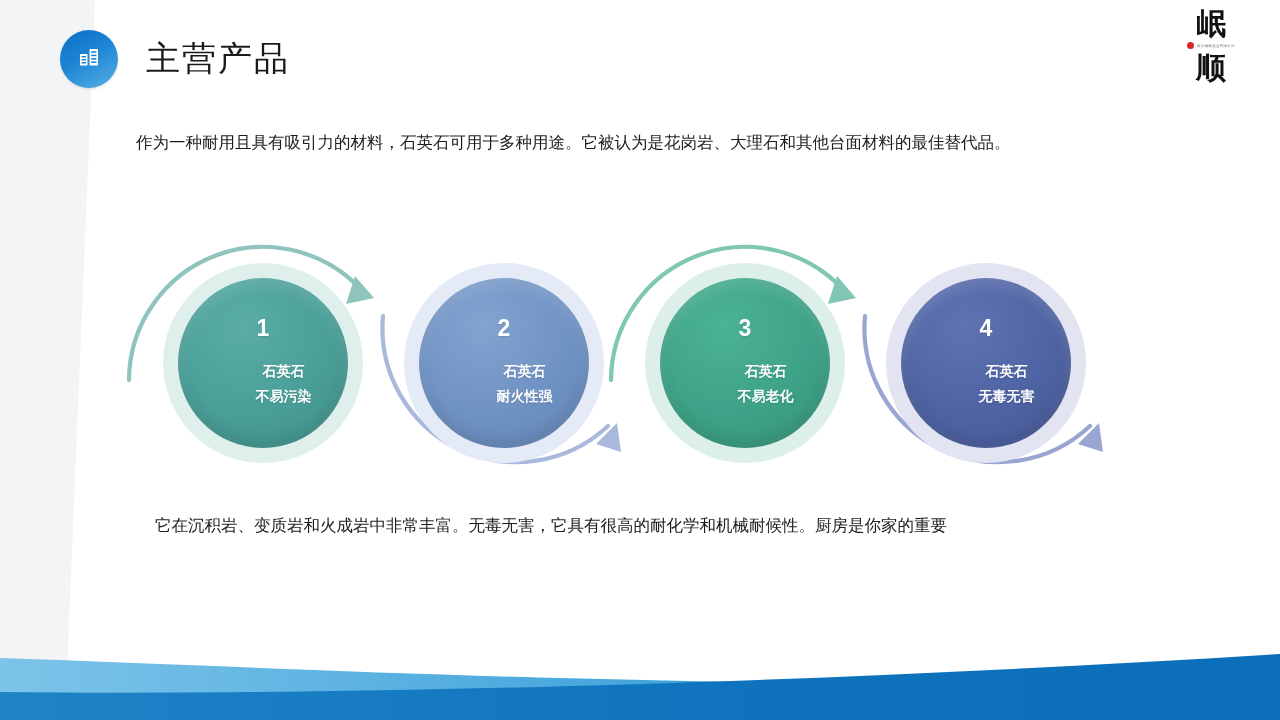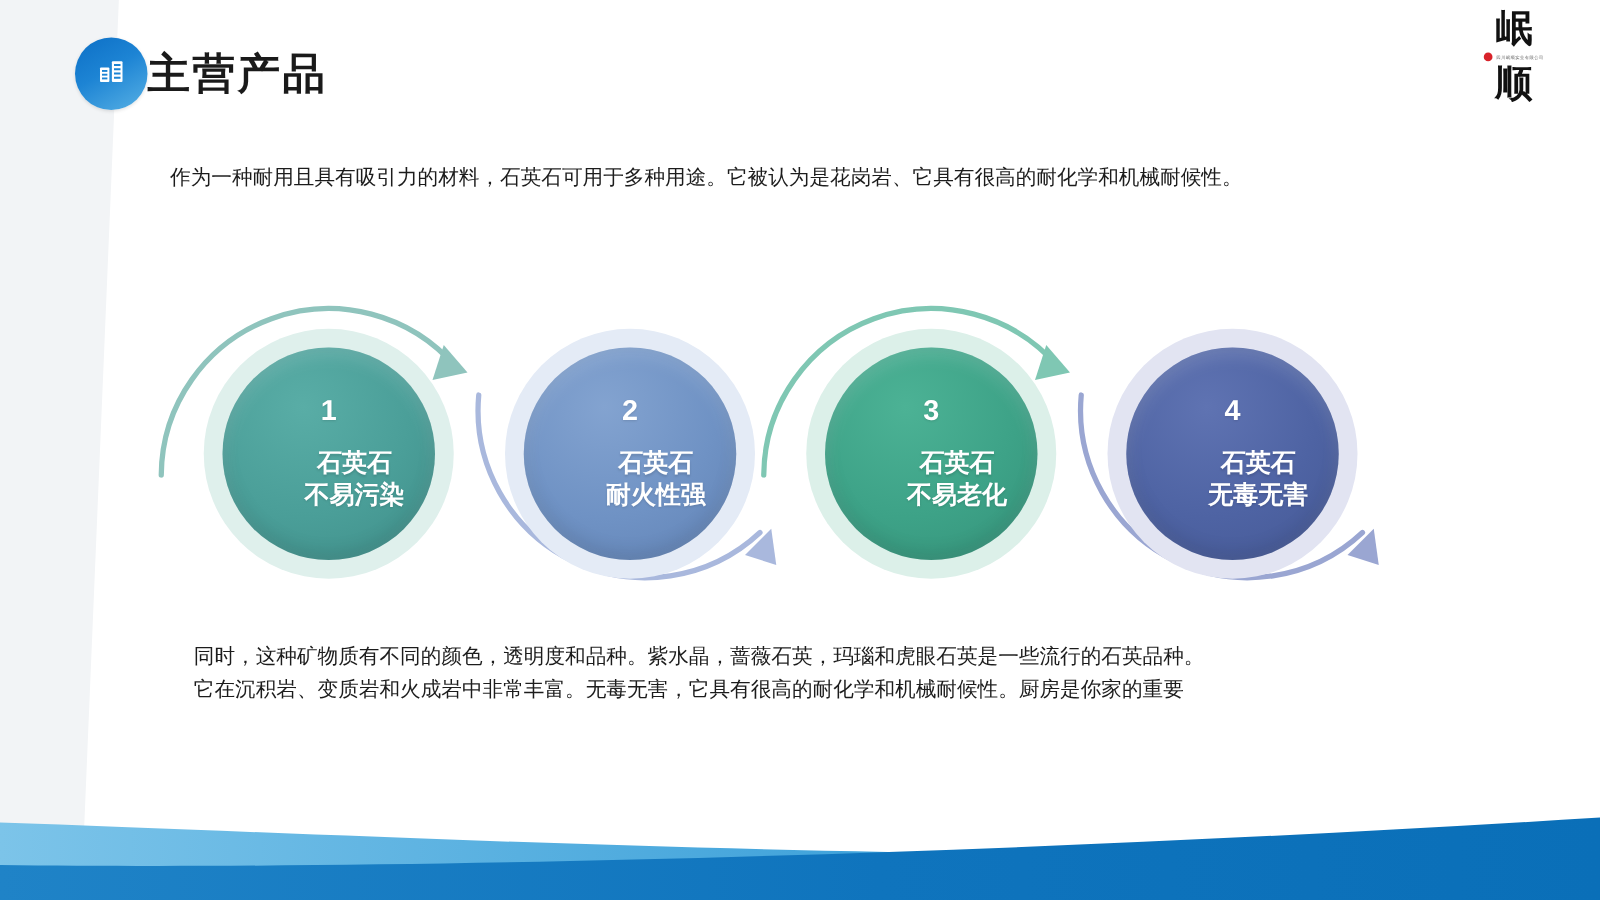--- a/index.html
+++ b/index.html
@@ -50,22 +50,23 @@
     height: 58px;
     border-radius: 50%;
     background: linear-gradient(150deg, #0c6fc6 0%, #1d84d4 45%, #57b0e4 100%);
     display: flex;
     align-items: center;
     justify-content: center;
     box-shadow: 0 1px 3px rgba(0,0,0,0.12);
     flex: 0 0 auto;
   }
   .header-title {
+    margin-left: 28px;
     font-size: 34px;
-    font-weight: bold;
+    font-weight: normal;
     color: #1a1a1a;
     letter-spacing: 2px;
     white-space: nowrap;
   }
 
   
   .logo {
     position: absolute;
     right: 26px;
     top: 8px;
@@ -173,21 +174,21 @@
     box-shadow: inset 0 -6px 14px rgba(0,0,0,0.10), inset 0 6px 14px rgba(255,255,255,0.16);
   }
   .node-num {
     font-size: 23px;
     font-weight: bold;
     line-height: 1;
     margin-bottom: 19px;
     text-shadow: 0 1px 2px rgba(0,0,0,0.12);
   }
   .node-label {
-    font-size: 20px;
+    font-size: 14px;
     font-weight: bold;
     line-height: 25px;
     text-shadow: 0 1px 2px rgba(0,0,0,0.14);
     white-space: pre-line;
     margin-left: 41px;
   }
 </style>
 </head>
 <body>
 
@@ -235,21 +236,21 @@
 
   <div class="logo">
     <div class="logo-char">岷</div>
     <div class="logo-mid">
       <span class="logo-dot"></span>
       <span class="logo-sub">四川岷顺实业有限公司</span>
     </div>
     <div class="logo-char">顺</div>
   </div>
 
-  <div class="intro-text">作为一种耐用且具有吸引力的材料，石英石可用于多种用途。它被认为是花岗岩、它具有很高的耐化学和机械耐候性。</div>
+  <div class="intro-text">作为一种耐用且具有吸引力的材料，石英石可用于多种用途。它被认为是花岗岩、大理石和其他台面材料的最佳替代品。</div>
 
   <div class="circles">
 
     <div class="node" style="left:0px;">
       <svg class="arc-svg" viewBox="0 0 302 302">
         <path d="M17,168 A134,134 0 0 1 253,82" fill="none" stroke="#8fc4bd" stroke-width="4.2" stroke-linecap="round"></path>
         <path d="M243,64 L262,86 L234,92 Z" fill="#8fc4bd"></path>
       </svg>
       <div class="ring" style="background:#dff0ec;"></div>
       <div class="disc" style="background:radial-gradient(circle at 38% 28%, #59ada6 0%, #4a9e98 55%, #3f8d88 100%);">
@@ -294,17 +295,16 @@
       <div class="disc" style="background:radial-gradient(circle at 38% 28%, #5f73b2 0%, #4e63a3 55%, #455894 100%);">
         <div class="node-num">4</div>
         <div class="node-label">石英石
 无毒无害</div>
       </div>
     </div>
 
   </div>
 
   <div class="bottom-text">
-    <p>同时，这种矿物质有不同的颜色，透明度和品种。紫水晶，蔷薇石英，玛瑙和虎眼石英是一些流行的石英品种。</p>
     <p>它在沉积岩、变质岩和火成岩中非常丰富。无毒无害，它具有很高的耐化学和机械耐候性。厨房是你家的重要</p>
   </div>
 
 </div>
 
 </body></html>

